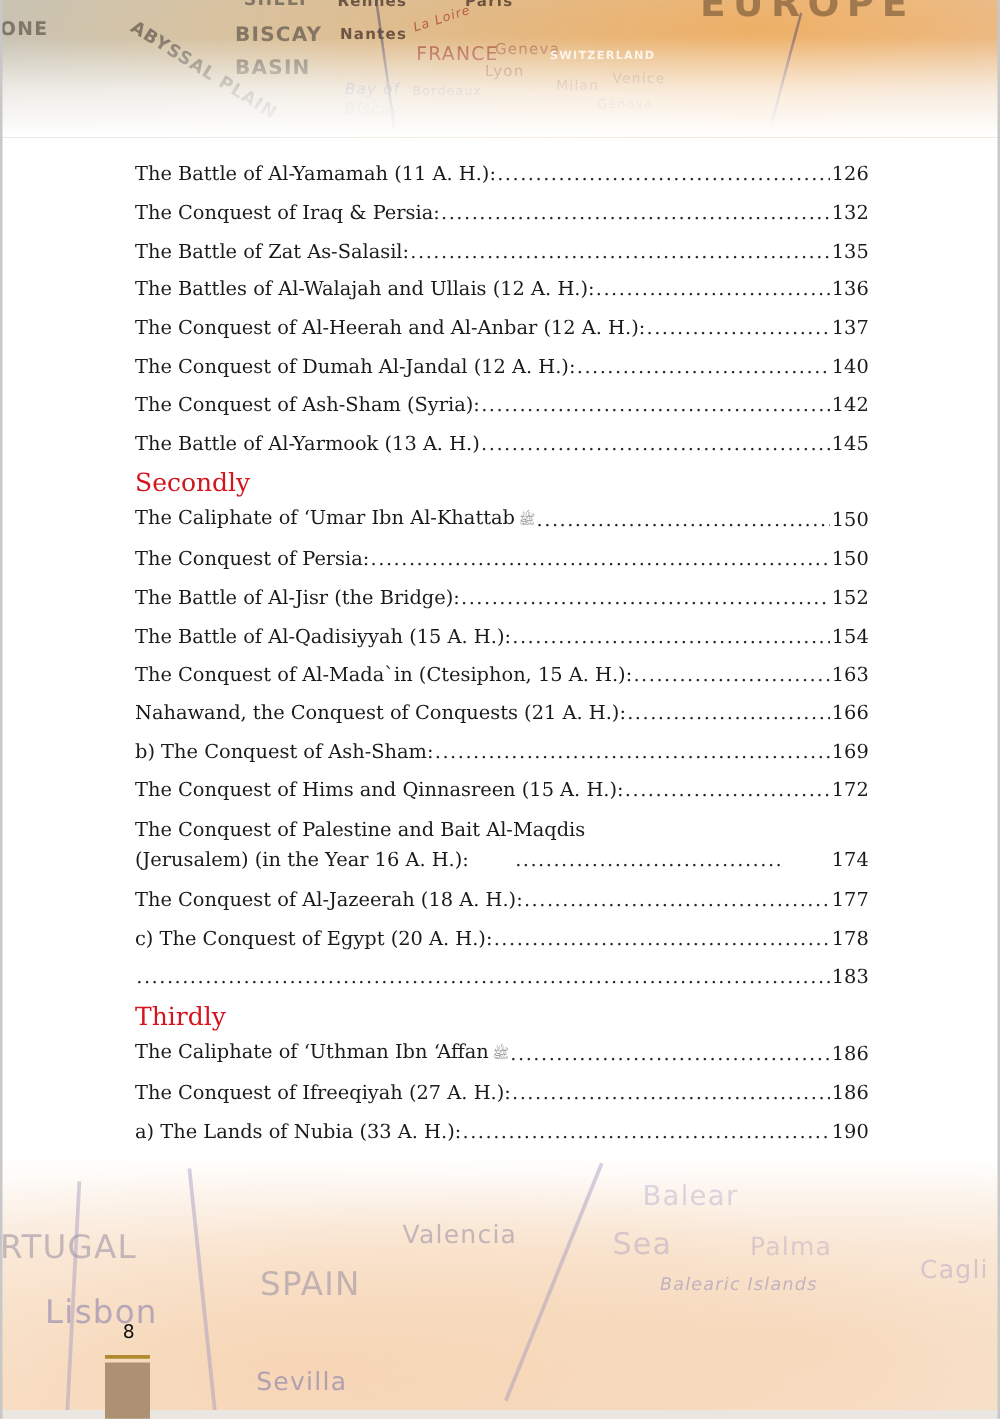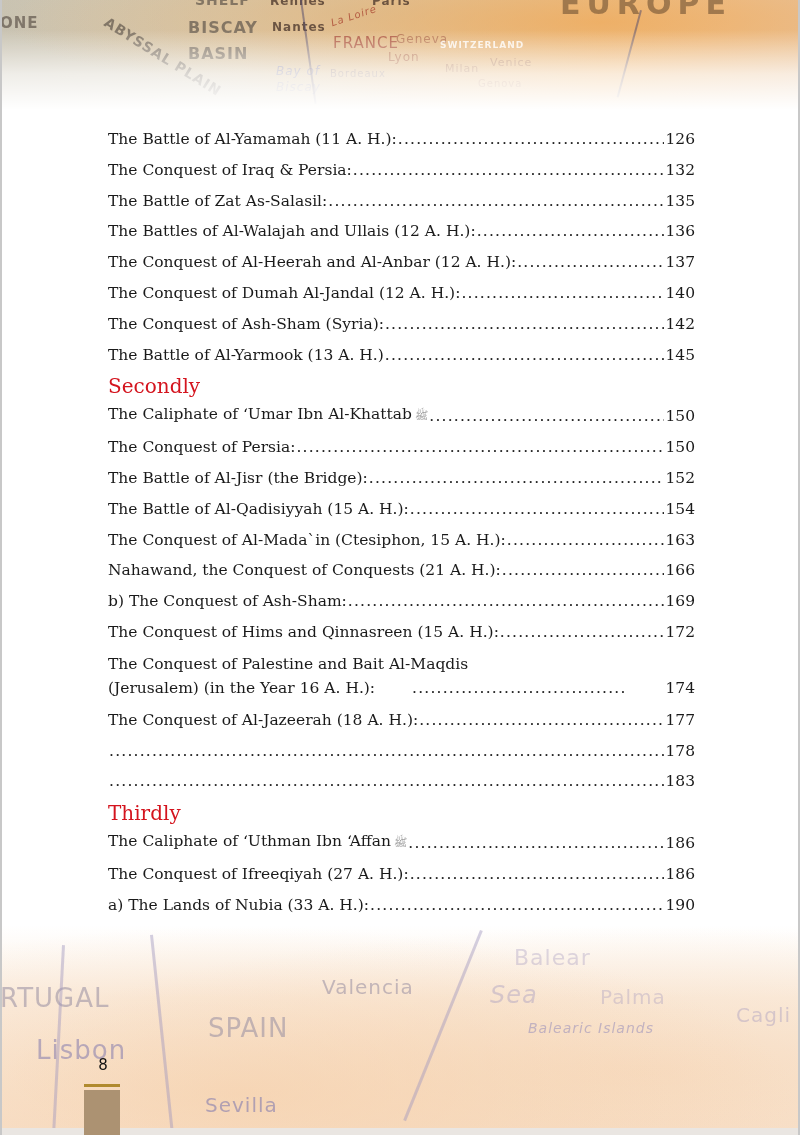--- a/index.html
+++ b/index.html
@@ -207,20 +207,21 @@
       <span class="toc-page">174</span>
     </div>
   </div>
 
   <div class="toc-row">
     <span class="toc-title">The Conquest of Al-Jazeerah (18 A. H.):</span>
     <span class="leader"></span>
     <span class="toc-page">177</span>
   </div>
   <div class="toc-row">
+    <span class="toc-title">c) The Conquest of Egypt (20 A. H.):</span>
     <span class="leader"></span>
     <span class="toc-page">178</span>
   </div>
   <div class="toc-row">
     <span class="leader"></span>
     <span class="toc-page">183</span>
   </div>
 
   <div class="section-head">Thirdly</div>
 
@@ -241,21 +242,21 @@
   </div>
 </div>
 
 <div class="map-bottom">
   <span class="map-label" style="left:0px;top:58px;font-size:26px;">RTUGAL</span>
   <span class="map-label" style="left:36px;top:110px;font-size:26px;color:rgba(140,130,175,0.6);font-weight:normal;">Lisbon</span>
   <span class="map-label" style="left:208px;top:88px;font-size:26px;">SPAIN</span>
   <span class="map-label" style="left:322px;top:50px;font-size:20px;">Valencia</span>
   <span class="map-label" style="left:205px;top:168px;font-size:20px;color:rgba(140,130,175,0.65);">Sevilla</span>
   <span class="map-label" style="left:514px;top:20px;font-size:22px;color:rgba(160,150,190,0.35);">Balear</span>
-  <span class="map-label" style="left:490px;top:56px;font-size:24px;color:rgba(160,150,190,0.4);font-style:italic;">Sea</span>
+  <span class="map-label" style="left:490px;top:56px;font-size:24px;color:rgba(160,150,190,0.4);">Sea</span>
   <span class="map-label" style="left:600px;top:60px;font-size:20px;color:rgba(160,150,190,0.35);">Palma</span>
   <span class="map-label" style="left:528px;top:95px;font-size:14px;font-style:italic;color:rgba(150,140,185,0.55);">Balearic Islands</span>
   <span class="map-label" style="left:736px;top:78px;font-size:20px;color:rgba(160,150,190,0.4);">Cagli</span>
   <div class="coast" style="left:62px;top:20px;height:190px;transform:rotate(3deg);"></div>
   <div class="coast" style="left:150px;top:10px;height:200px;transform:rotate(-6deg);"></div>
   <div class="coast" style="left:480px;top:5px;height:205px;transform:rotate(22deg);"></div>
 </div>
 <div class="bottom-bar"></div>
 
 <div class="page-number">8</div>

